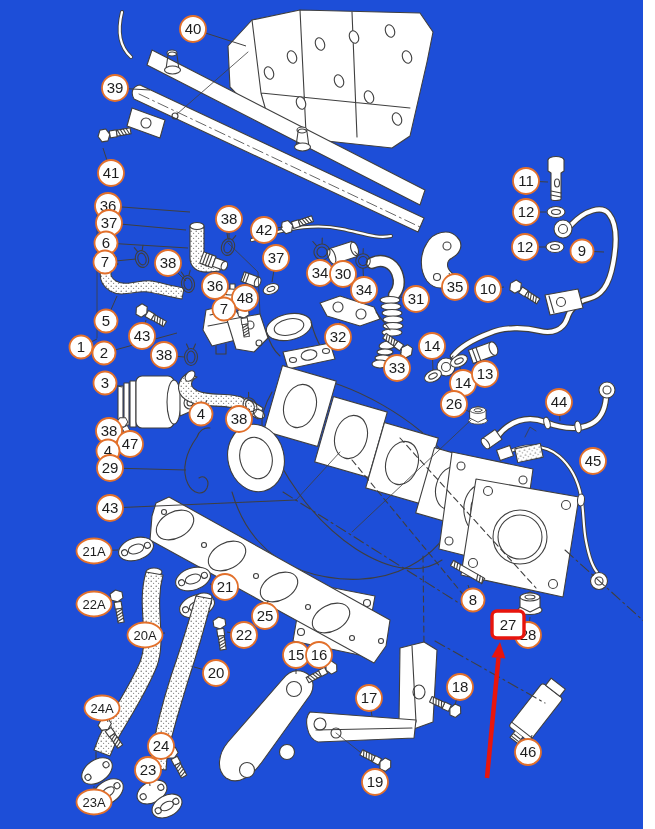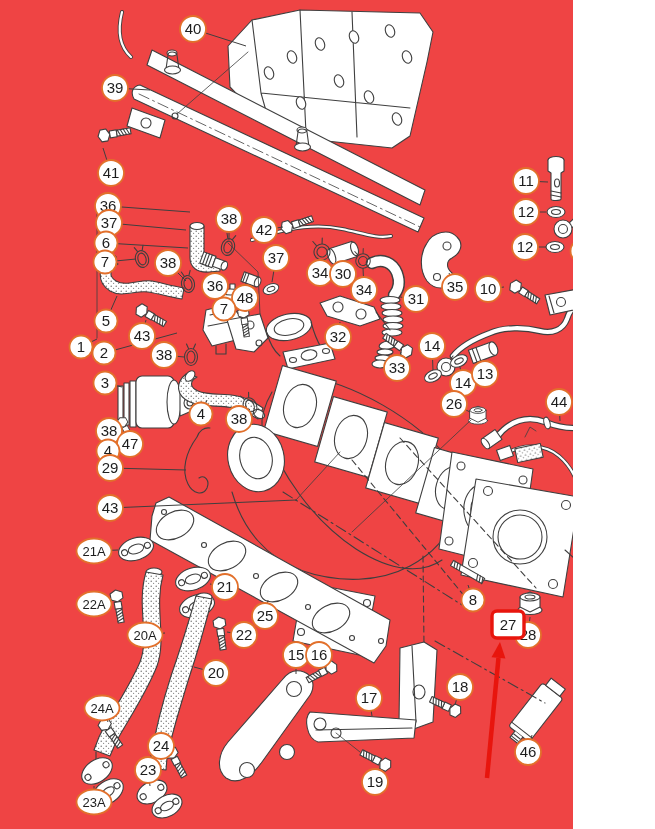--- a/index.html
+++ b/index.html
@@ -1,17 +1,17 @@
 <!DOCTYPE html>
 <html><head>
 <meta charset="utf-8">
 <style>
   html,body{margin:0;padding:0;background:#ffffff}
   .sr{position:absolute;left:-9999px;top:-9999px}
-  .stage{position:relative;width:573px;height:829px;background:#ef4444;overflow:hidden;
+  .stage{position:relative;width:643px;height:829px;background:#1d4ed8;overflow:hidden;
          font-family:"Liberation Sans",sans-serif}
   svg{display:block}
   .art, .art *{stroke:#3f3f3f;stroke-width:1.1;fill:none;stroke-linejoin:round;stroke-linecap:round}
   .art .fw{fill:#ffffff}
   .art .fd{fill:url(#dots)}
   .art .thin{stroke-width:0.8}
   .art .to{stroke-width:6.5}
   .art .ti{stroke:#ffffff;stroke-width:4.2}
   .art .to2{stroke-width:4}
   .art .ti2{stroke:#ffffff;stroke-width:2.2}

